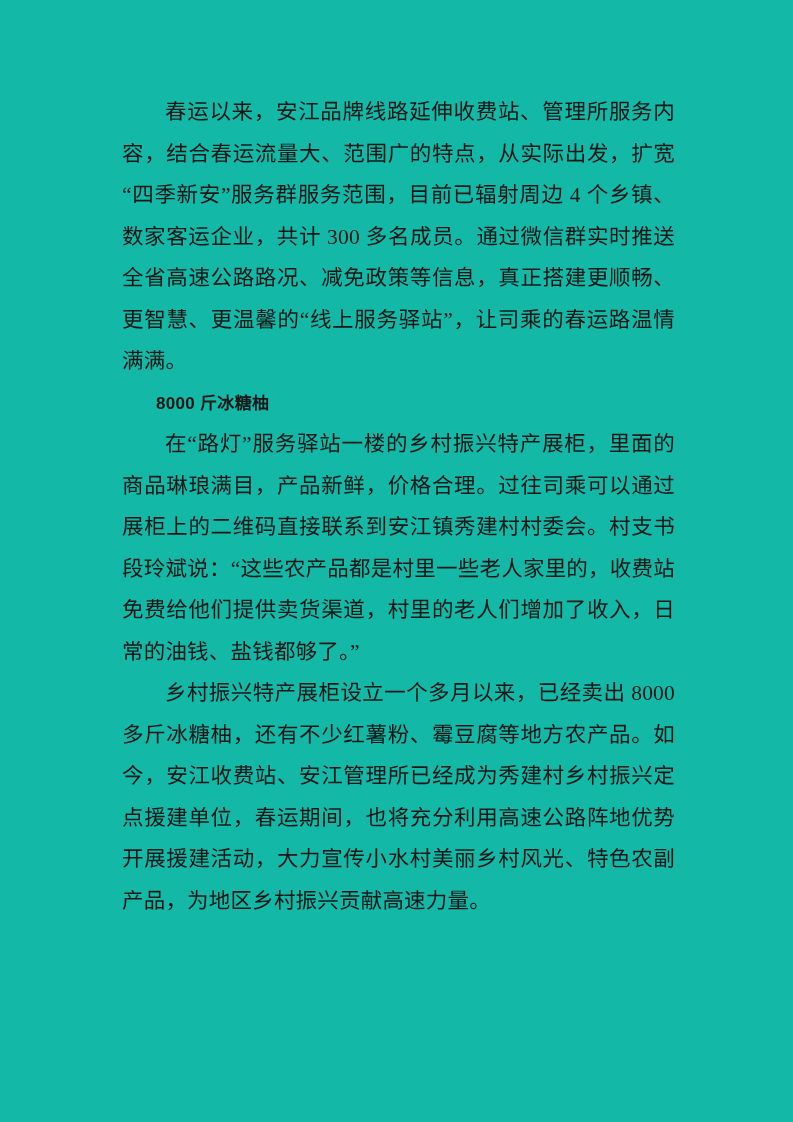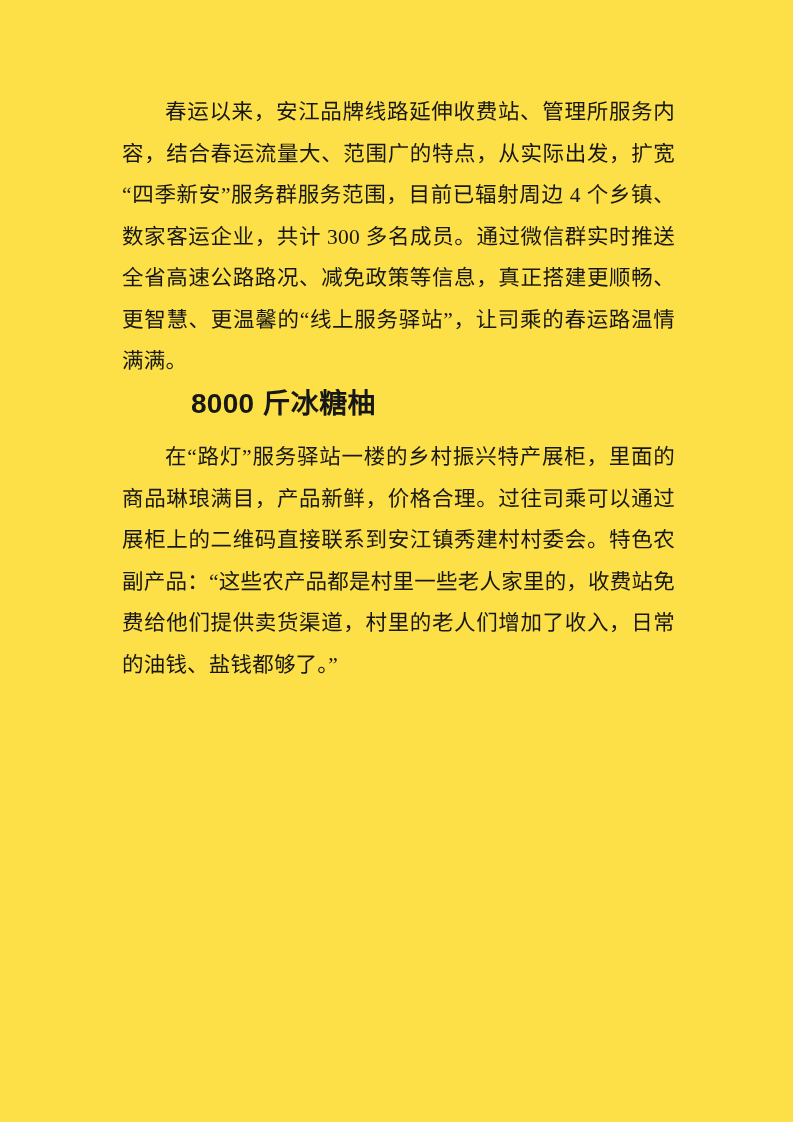--- a/index.html
+++ b/index.html
@@ -14,39 +14,39 @@
     font-family: "Liberation Serif", "DejaVu Serif", serif;
     color: #1a1a1a;
     -webkit-font-smoothing: antialiased;
   }
   .page {
     position: relative;
     width: 793px;
     height: 1122px;
     box-sizing: border-box;
     padding: 92px 118px 80px 122px;
-    background: #fde047;
+    background: #14b8a6;
   }
   .doc-body {
     font-size: 21.5px;
     line-height: 41.5px;
     text-align: justify;
     text-justify: inter-ideograph;
     letter-spacing: 0.2px;
     color: #171717;
   }
   p.para {
     margin: 0;
     text-indent: 2em;
     font-size: 21.5px;
     line-height: 41.5px;
   }
   h2.subheading {
-    margin: 13px;
-    font-size: 28px;
+    margin: 0;
+    font-size: 17px;
     line-height: 41.5px;
     font-weight: bold;
     text-indent: 2em;
     font-family: "Liberation Sans", "DejaVu Sans", sans-serif;
     letter-spacing: 0.3px;
   }
   .para + .para,
   .subheading + .para,
   .para + .subheading {
     margin-top: 0;
@@ -56,17 +56,18 @@
 <body>
 
 <div class="page">
   <div class="doc-body">
 
     <p class="para">春运以来，安江品牌线路延伸收费站、管理所服务内容，结合春运流量大、范围广的特点，从实际出发，扩宽“四季新安”服务群服务范围，目前已辐射周边 4 个乡镇、数家客运企业，共计 300 多名成员。通过微信群实时推送全省高速公路路况、减免政策等信息，真正搭建更顺畅、更智慧、更温馨的“线上服务驿站”，让司乘的春运路温情满满。</p>
 
 
     <h2 class="subheading">8000 斤冰糖柚</h2>
 
-    <p class="para">在“路灯”服务驿站一楼的乡村振兴特产展柜，里面的商品琳琅满目，产品新鲜，价格合理。过往司乘可以通过展柜上的二维码直接联系到安江镇秀建村村委会。特色农副产品：“这些农产品都是村里一些老人家里的，收费站免费给他们提供卖货渠道，村里的老人们增加了收入，日常的油钱、盐钱都够了。”</p>
+    <p class="para">在“路灯”服务驿站一楼的乡村振兴特产展柜，里面的商品琳琅满目，产品新鲜，价格合理。过往司乘可以通过展柜上的二维码直接联系到安江镇秀建村村委会。村支书段玲斌说：“这些农产品都是村里一些老人家里的，收费站免费给他们提供卖货渠道，村里的老人们增加了收入，日常的油钱、盐钱都够了。”</p>
 
+    <p class="para">乡村振兴特产展柜设立一个多月以来，已经卖出 8000 多斤冰糖柚，还有不少红薯粉、霉豆腐等地方农产品。如今，安江收费站、安江管理所已经成为秀建村乡村振兴定点援建单位，春运期间，也将充分利用高速公路阵地优势开展援建活动，大力宣传小水村美丽乡村风光、特色农副产品，为地区乡村振兴贡献高速力量。</p>
 
   </div>
 </div>
 
 </body></html>

